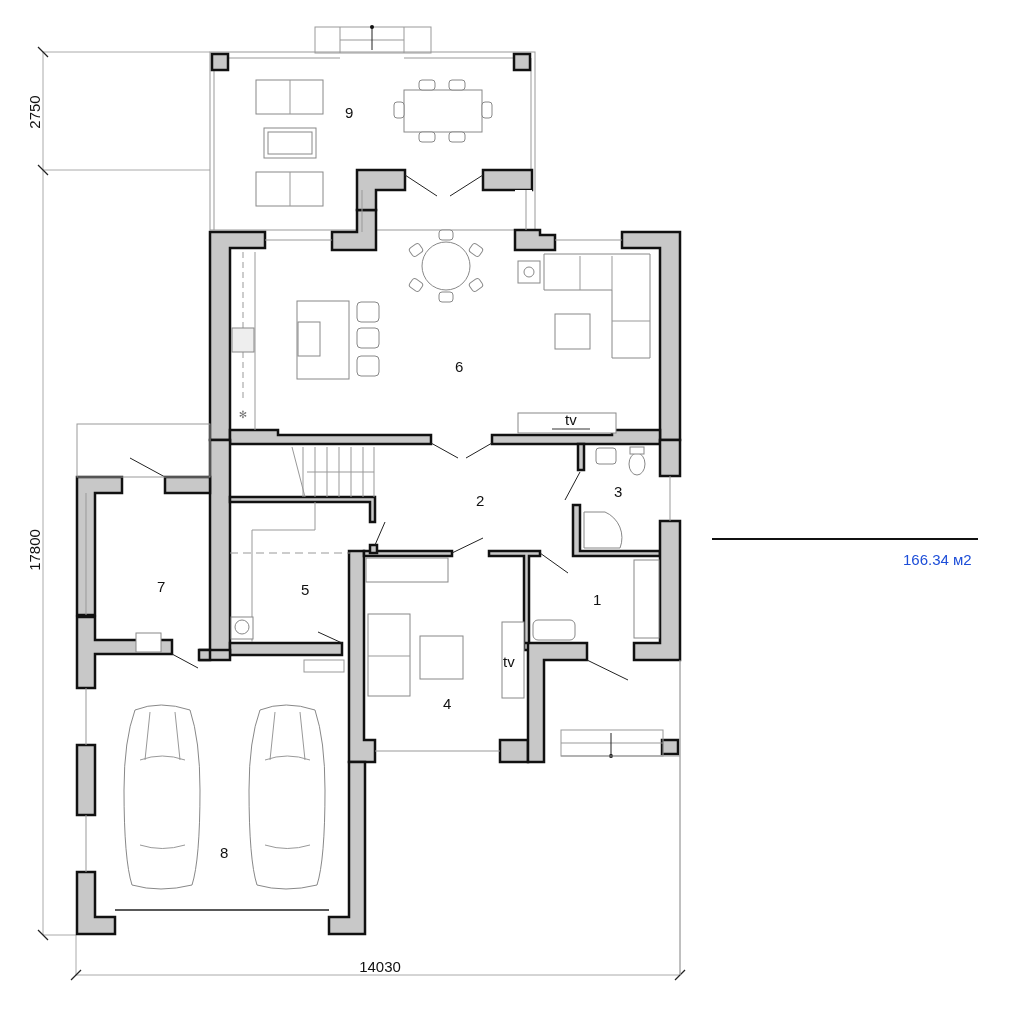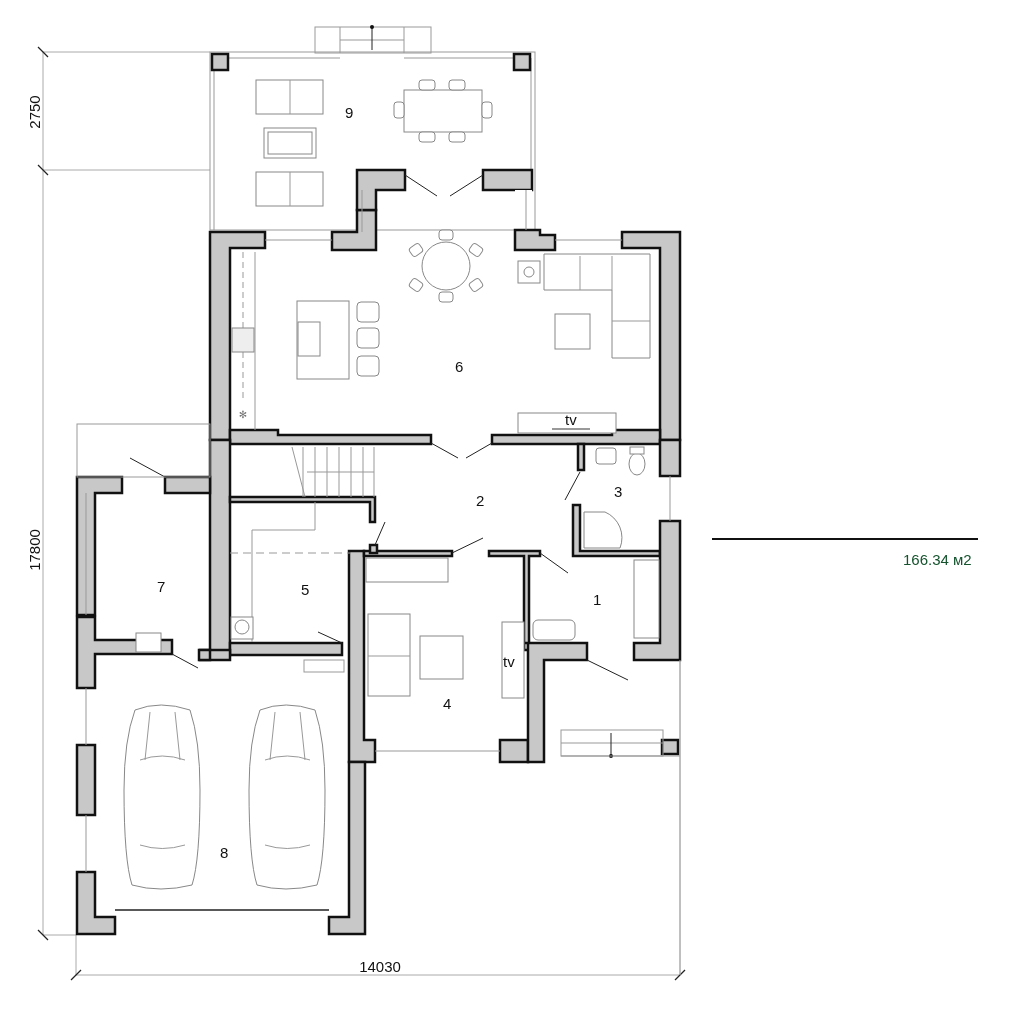--- a/index.html
+++ b/index.html
@@ -6,21 +6,21 @@
   body{width:1012px;height:1024px;position:relative;overflow:hidden;font-family:"Liberation Sans",sans-serif;}
   svg{position:absolute;left:0;top:0;}
   .wall{fill:#c8c8c8;stroke:#111;stroke-width:2.5;}
   .thin{fill:none;stroke:#999;stroke-width:1;}
   .furn{fill:#fff;stroke:#888;stroke-width:1;}
   .door{stroke:#222;stroke-width:1;fill:none;}
   .dim{stroke:#aaa;stroke-width:1;fill:none;}
   .tick{stroke:#222;stroke-width:1.3;}
   .lbl{font-family:"Liberation Sans",sans-serif;font-size:15px;fill:#111;}
   .dimtxt{font-family:"Liberation Sans",sans-serif;font-size:15px;fill:#111;}
-  .area-label{position:absolute;left:903px;top:551px;font-size:15px;color:#14532d;}
+  .area-label{position:absolute;left:903px;top:551px;font-size:15px;color:#1d4ed8;}
   .area-line{position:absolute;left:712px;top:538px;width:266px;height:2px;background:#111;}
 </style>
 </head>
 <body>
 
 <svg width="1012" height="1024" viewBox="0 0 1012 1024" xmlns="http://www.w3.org/2000/svg">
 
   <g>
     <line class="dim" x1="43" y1="52" x2="43" y2="935"></line>
     <line class="dim" x1="43" y1="52" x2="210" y2="52"></line>

